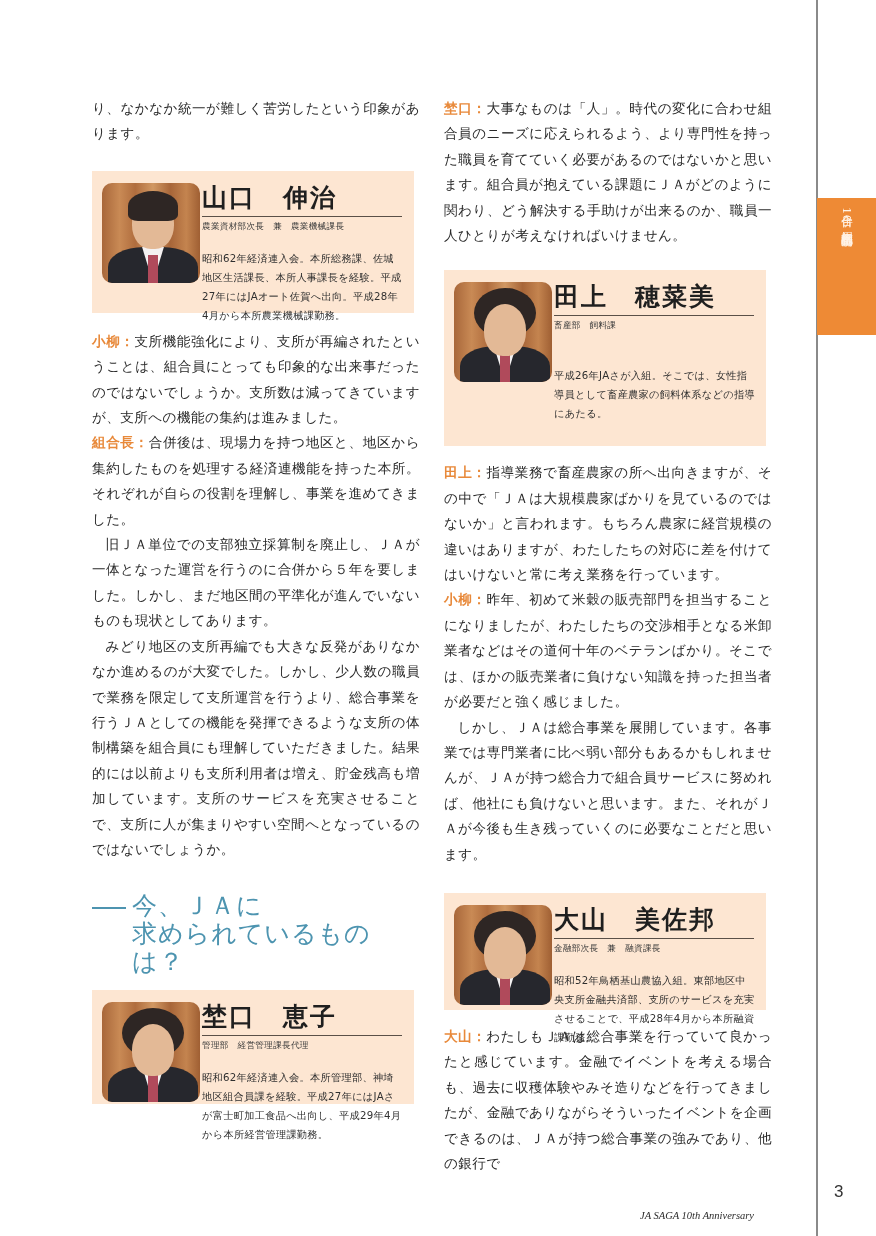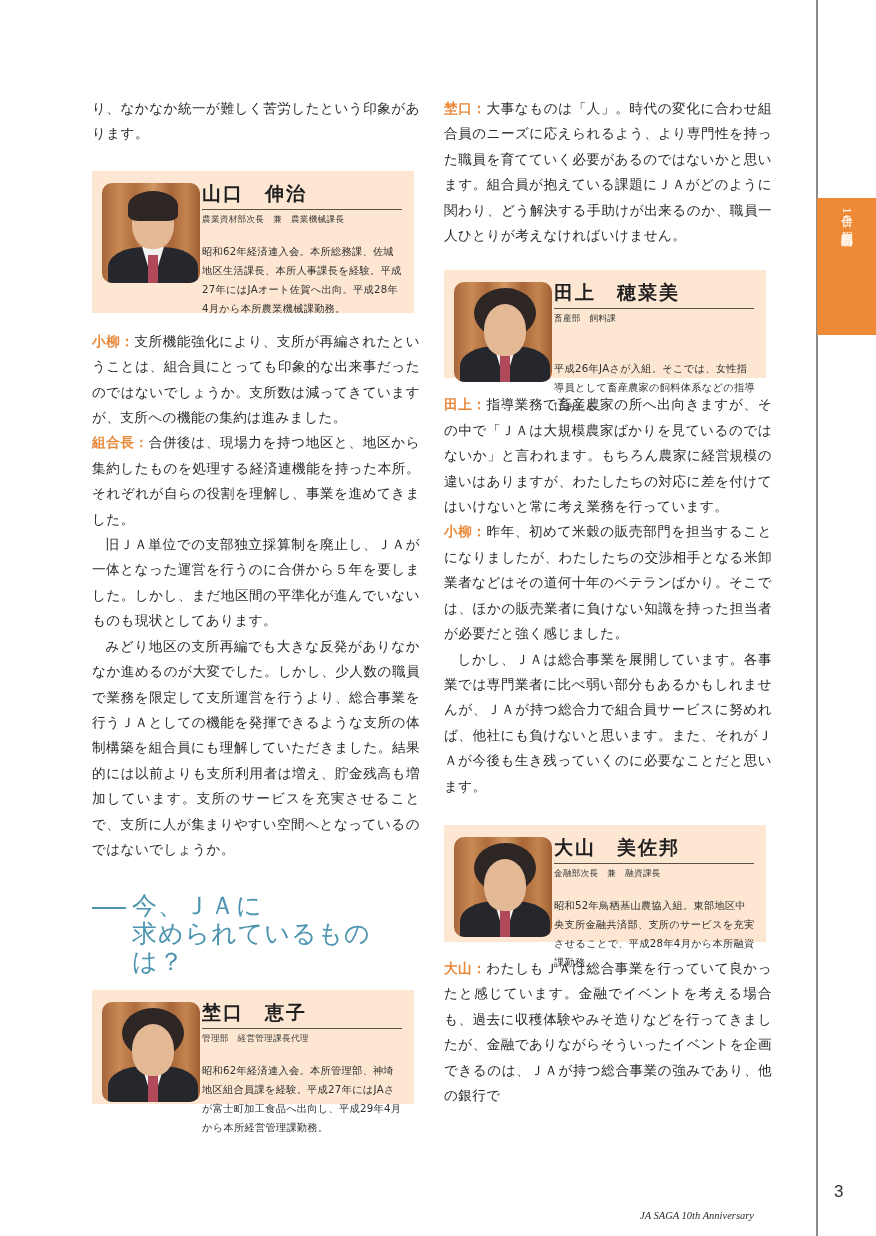--- a/index.html
+++ b/index.html
@@ -23,21 +23,21 @@
     border-radius: 10px; overflow: hidden;
     background: linear-gradient(90deg, #a8673a 0%, #c98a55 18%, #b06d3e 34%, #d19863 52%, #a86639 70%, #c4844f 86%, #9f5f33 100%);
   }
   .photo .head { position: absolute; left: 30px; top: 14px; width: 42px; height: 52px; border-radius: 50% 50% 45% 45%; background: #e3b996; }
   .photo .hair { position: absolute; left: 26px; top: 8px; width: 50px; height: 30px; border-radius: 50% 50% 20% 20%; background: #2e2624; }
   .photo .body { position: absolute; left: 6px; top: 64px; width: 90px; height: 50px; border-radius: 40% 40% 0 0; background: #26272d; }
   .photo .collar { position: absolute; left: 40px; top: 64px; width: 22px; height: 36px; background: #f4f1f1; clip-path: polygon(0 0, 100% 0, 50% 100%); }
   .photo .tie { position: absolute; left: 46px; top: 72px; width: 10px; height: 28px; background: #b04a5b; }
   .photo.female .hair { left: 20px; width: 62px; height: 50px; top: 6px; border-radius: 50%; }
 
-  .pname { font-size: 19px; font-weight: bold; letter-spacing: 2px; color: #1f1f1f; border-bottom: 1.5px solid #5a5048; padding-bottom: 2px; width: 200px; font-family: "DejaVu Serif", serif; }
+  .pname { font-size: 25px; font-weight: bold; letter-spacing: 2px; color: #1f1f1f; border-bottom: 1.5px solid #5a5048; padding-bottom: 2px; width: 200px; font-family: "DejaVu Serif", serif; }
   .ptitle { font-size: 8.6px; color: #3a3a3a; margin-top: 4px; font-family: "DejaVu Sans", sans-serif; letter-spacing: 0.3px; }
   .pbio { font-size: 10.2px; line-height: 19px; color: #2f2f2f; margin-top: 16px; font-family: "DejaVu Sans", sans-serif; letter-spacing: 0.3px; }
 
   .heading { color: #4d94b0; font-size: 25px; line-height: 28px; letter-spacing: 1px; font-family: "DejaVu Serif", serif; }
   .heading .dash { display: inline-block; width: 34px; height: 1.5px; background: #4d94b0; vertical-align: middle; margin-right: 6px; }
   .heading .line2 { padding-left: 40px; }
 
   .divider { position: absolute; left: 816px; top: 0; width: 1.5px; height: 1236px; background: #8a8a8a; }
   .side-tab {
     position: absolute; left: 817px; top: 198px; width: 59px; height: 137px; background: #ee8a35;
@@ -92,21 +92,21 @@
     </div>
     <div class="pname">埜口　恵子</div>
     <div class="ptitle">管理部　経営管理課長代理</div>
     <div class="pbio">昭和62年経済連入会。本所管理部、神埼地区組合員課を経験。平成27年にはJAさが富士町加工食品へ出向し、平成29年4月から本所経営管理課勤務。</div>
   </div>
 </div>
 
 <div class="col col-right">
   <p class="para"><span class="speaker">埜口：</span><span>大事なものは「人」。時代の変化に合わせ組合員のニーズに応えられるよう、より専門性を持った職員を育てていく必要があるのではないかと思います。組合員が抱えている課題にＪＡがどのように関わり、どう解決する手助けが出来るのか、職員一人ひとりが考えなければいけません。</span></p>
 
-  <div class="profile" style="margin-top:22px; height:108px;">
+  <div class="profile" style="margin-top:22px; height:176px;">
     <div class="photo female">
       <div class="body"></div>
         <div class="collar"></div>
         <div class="tie"></div>
       <div class="hair"></div>
         <div class="head" style="top:22px;"></div>
     </div>
     <div class="pname">田上　穂菜美</div>
     <div class="ptitle">畜産部　飼料課</div>
     <div class="pbio" style="margin-top:34px;">平成26年JAさが入組。そこでは、女性指導員として畜産農家の飼料体系などの指導にあたる。</div>

